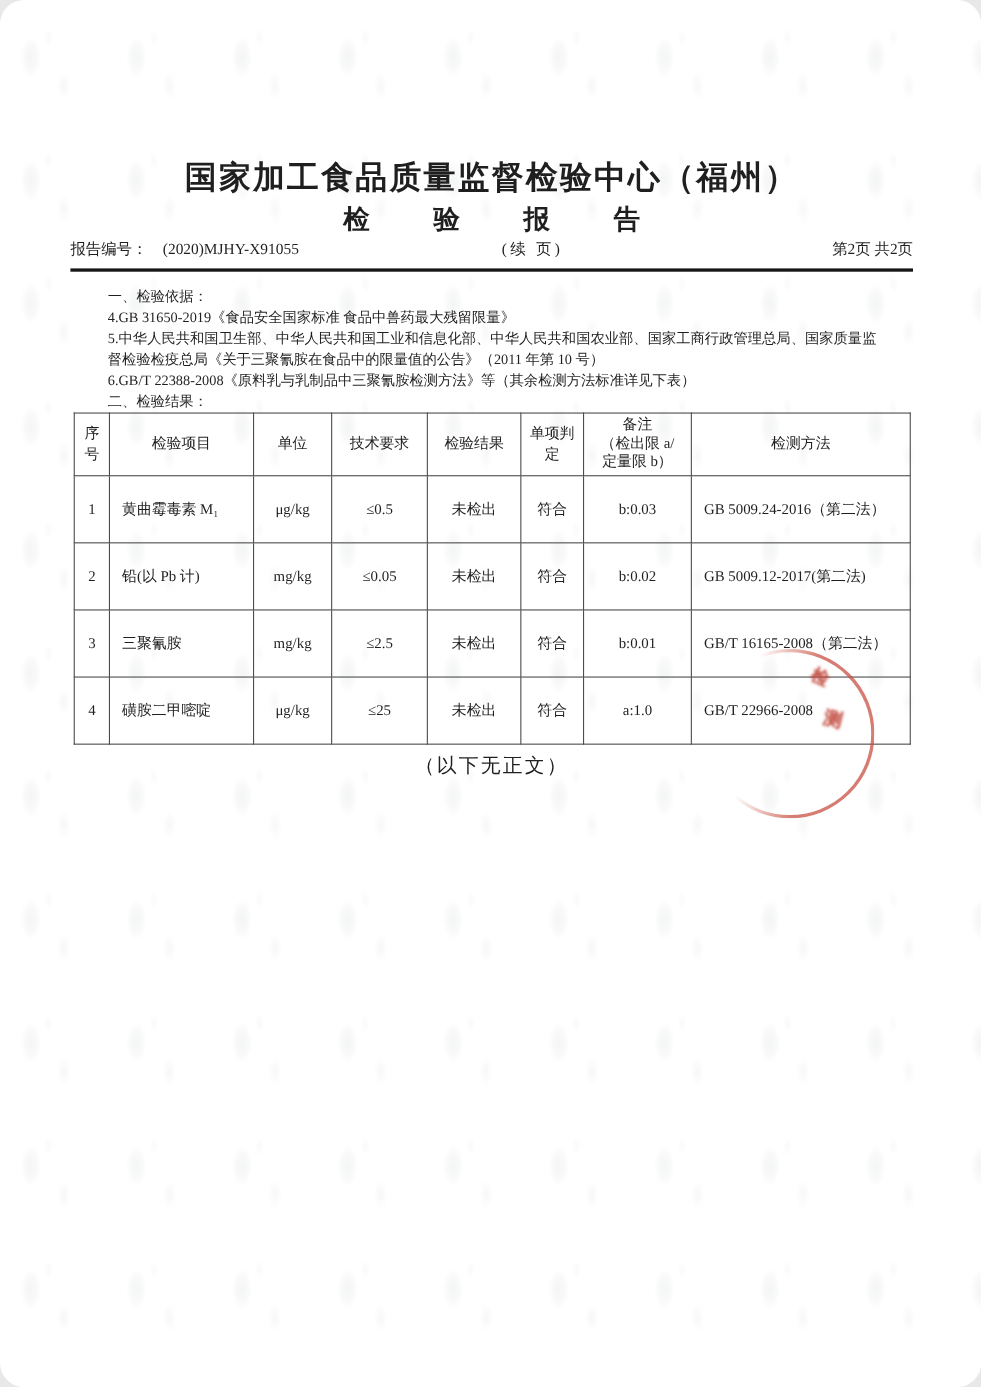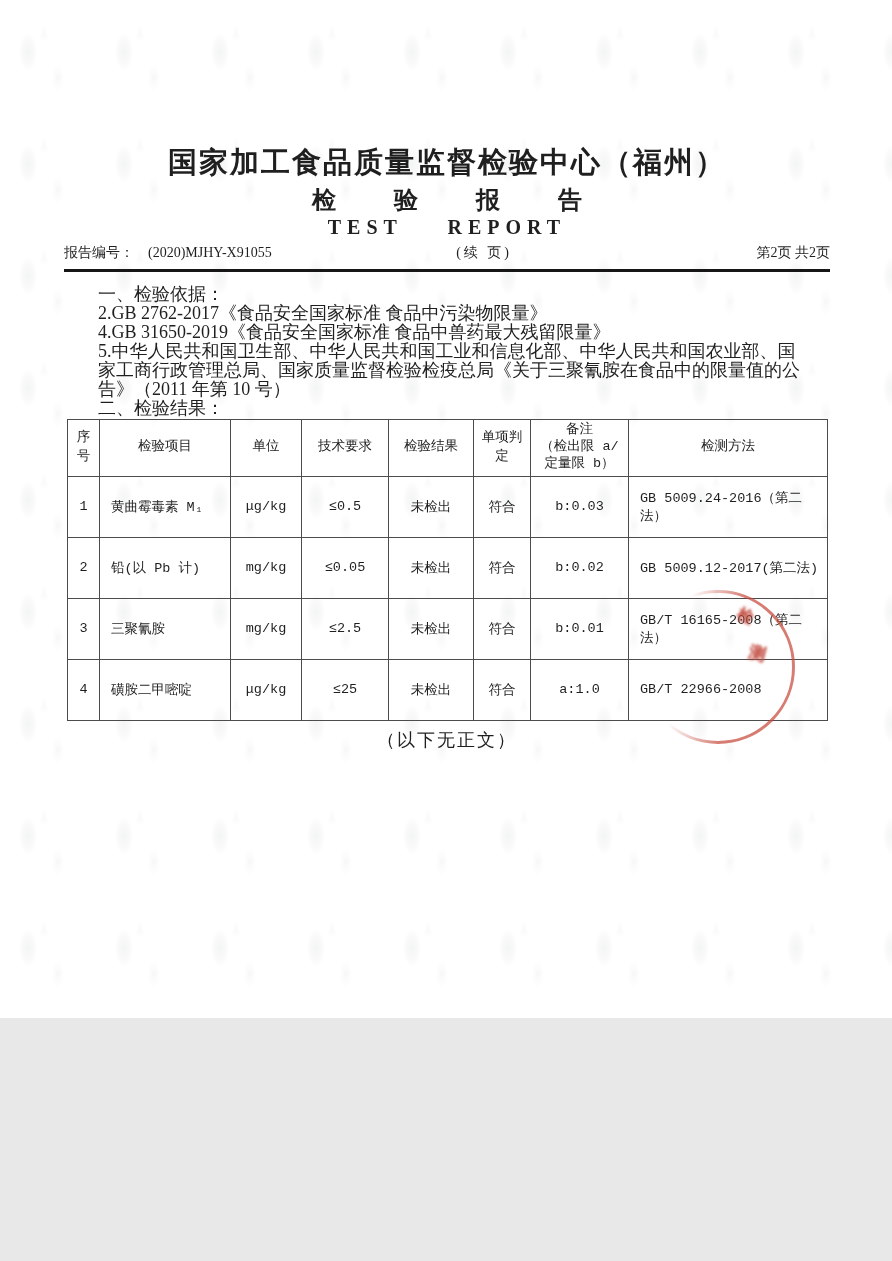--- a/index.html
+++ b/index.html
@@ -1,23 +1,24 @@
 <!DOCTYPE html>
 <html><head>
 <meta charset="utf-8">
 <style>
   html,body{margin:0;padding:0;background:#e8e8e8;}
   .page{
     position:relative;
-    width:892px;height:1018px;
+    width:892px;height:1261px;
     margin:0 auto;
     background:#fff;
     overflow:hidden;
     font-family:"Liberation Serif","DejaVu Serif",serif;
     color:#1f1f1f;
+    border-radius:22px;
   }
   
   .watermark-layer{
     position:absolute;inset:0;
     background-image:
       radial-gradient(ellipse 13px 26px at 28px 52px, rgba(125,150,132,0.085) 0%, rgba(125,150,132,0.05) 45%, transparent 72%),
       radial-gradient(ellipse 9px 19px at 58px 78px, rgba(125,150,132,0.07) 0%, transparent 70%),
       radial-gradient(ellipse 6px 12px at 44px 34px, rgba(125,150,132,0.055) 0%, transparent 70%);
     background-size:96px 112px;
     pointer-events:none;
@@ -29,27 +30,26 @@
   .hdr-title-cn{font-size:24px;font-weight:bold;letter-spacing:26px;margin-top:8px;text-indent:26px;line-height:1.1;}
   .hdr-title-en{font-size:20px;font-weight:bold;letter-spacing:6px;word-spacing:34px;margin-top:2px;}
   .meta-row{
     display:flex;align-items:baseline;justify-content:space-between;
     font-size:14px;margin-top:6px;line-height:1.2;
   }
   .meta-left{display:flex;gap:14px;white-space:nowrap;}
   .meta-center{white-space:nowrap;letter-spacing:3px;transform:translateX(-30px);}
   .meta-right{white-space:nowrap;}
   .rule{height:3px;background:#161616;margin-top:7px;}
-  .basis{margin:13px 0 0 34px;width:702px;font-size:18px;line-height:19px;}
+  .basis{margin:13px 0 0 34px;width:702px;font-size:13px;line-height:19px;}
   .basis p{margin:0;}
   .results-table{
     margin-left:3px;margin-top:1px;
     border-collapse:collapse;table-layout:fixed;width:760px;
     font-size:13.5px;
-    font-family:Liberation Mono, monospace;
   }
   .results-table th,.results-table td{
     border:1px solid #4c4c4c;
     text-align:center;vertical-align:middle;
     padding:2px 4px;overflow:hidden;
   }
   .results-table thead th{height:52px;font-weight:normal;line-height:1.35;}
   .results-table tbody td{height:56px;}
   .results-table th.th-remark{white-space:pre-line;line-height:1.25;}
   .results-table td.c-item,.results-table td.c-method{text-align:left;padding-left:11px;}
@@ -76,40 +76,39 @@
 <body>
 
 <div class="page">
   <div class="watermark-layer"></div>
 
   <div class="content">
 
     <div class="hdr">
       <div class="hdr-cn">国家加工食品质量监督检验中心（福州）</div>
       <div class="hdr-title-cn">检 验 报 告</div>
-      <div class="hdr-title-en">TEST REPORT</div>
     </div>
 
     <div class="meta-row">
       <div class="meta-left">
         <span>报告编号：</span>
         <span>(2020)MJHY-X91055</span>
       </div>
       <div class="meta-center">(续 页)</div>
       <div class="meta-right">第2页 共2页</div>
     </div>
 
     <div class="rule"></div>
 
     <div class="basis">
       <p>一、检验依据：</p>
       <div id="basis-list">
-          <p>2.GB 2762-2017《食品安全国家标准 食品中污染物限量》</p>
           <p>4.GB 31650-2019《食品安全国家标准 食品中兽药最大残留限量》</p>
           <p>5.中华人民共和国卫生部、中华人民共和国工业和信息化部、中华人民共和国农业部、国家工商行政管理总局、国家质量监督检验检疫总局《关于三聚氰胺在食品中的限量值的公告》（2011 年第 10 号）</p>
+          <p>6.GB/T 22388-2008《原料乳与乳制品中三聚氰胺检测方法》等（其余检测方法标准详见下表）</p>
         </div>
       <p>二、检验结果：</p>
     </div>
 
     <table class="results-table">
       <colgroup>
         <col style="width:32px">
           <col style="width:131px">
           <col style="width:71px">
           <col style="width:87px">

